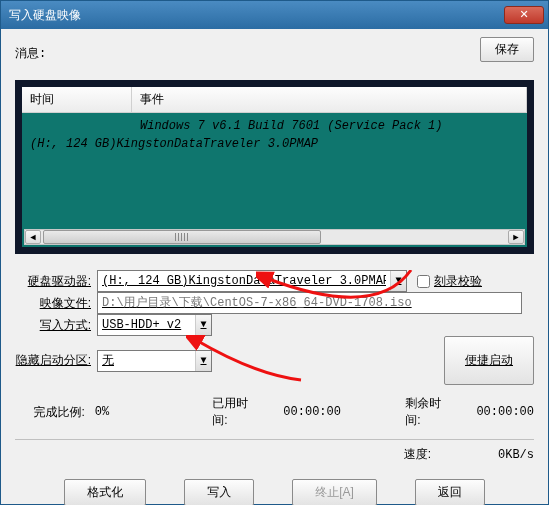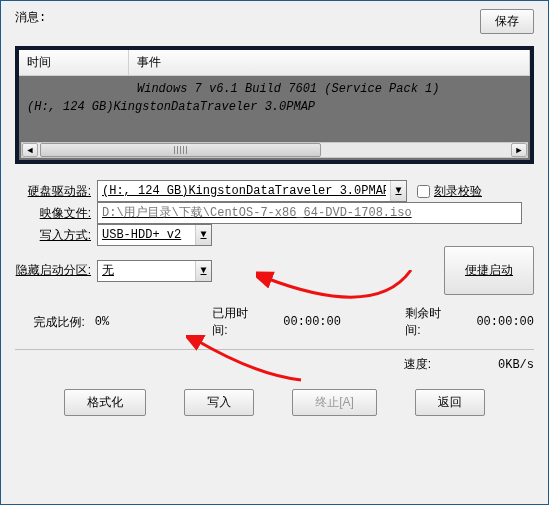--- a/index.html
+++ b/index.html
@@ -2,25 +2,25 @@
 <html><head>
 <meta charset="utf-8">
 <style>
 * { box-sizing: border-box; margin: 0; padding: 0; }
 body { font-family: "Microsoft YaHei", SimSun, Arial, sans-serif; font-size: 12px; background: #fff; }
 .window { width: 549px; height: 505px; border: 1px solid #1e5a8a; background: #f0f0f0; position: relative; }
 .titlebar { height: 28px; background: linear-gradient(#4a8bc2, #2b6ca3); display: flex; align-items: center; padding: 0 4px; color: #fff; justify-content: space-between; }
 .titlebar-text { padding-left: 4px; font-size: 12px; }
 .close-btn { width: 40px; height: 18px; background: linear-gradient(#d96a5a, #c0392b); border: 1px solid #8b2a1e; border-radius: 3px; color: #fff; text-align: center; line-height: 14px; font-size: 11px; cursor: pointer; }
 .content { padding: 8px 14px; }
-.top-row { display: flex; justify-content: space-between; align-items: flex-start; margin-bottom: 12px; font-family: Liberation Mono, monospace; }
+.top-row { display: flex; justify-content: space-between; align-items: flex-end; margin-bottom: 18px; font-family: Liberation Mono, monospace; }
 .msg-label { font-size: 12px; }
 .btn { background: linear-gradient(#fdfdfd, #e3e3e3); border: 1px solid #8a8a8a; border-radius: 2px; padding: 3px 14px; font-size: 12px; cursor: pointer; font-family: inherit; }
 .btn:disabled { color: #999; }
-.log-panel { border: 4px solid #0f172a; background: #737373; height: 118px; position: relative; }
+.log-panel { border: 7px solid #0f172a; background: #0f766e; height: 174px; position: relative; }
 .log-header { display: flex; border-bottom: 1px solid #d0d0d0; background: linear-gradient(#fdfdfd,#ececec); }
 .log-header > div { padding: 4px 8px; border-right: 1px solid #d0d0d0; font-size: 12px; }
 .col-time { width: 110px; }
 .col-event { flex: 1; }
 .log-body { padding: 4px 0; font-family: "Courier New", monospace; font-size: 12px; font-style: italic; }
 .log-row { display: flex; }
 .log-row .cell-time { width: 110px; padding: 2px 8px; }
 .log-row .cell-event { flex: 1; padding: 2px 8px; white-space: pre; }
 .scrollbar-h { position: absolute; left: 2px; right: 2px; bottom: 2px; height: 16px; background: #e9e9e9; border: 1px solid #c8c8c8; display: flex; align-items: center; }
 .sb-btn { width: 16px; height: 14px; background: linear-gradient(#f7f7f7,#ddd); border: 1px solid #aaa; text-align: center; font-size: 9px; line-height: 12px; border-radius: 2px; cursor: pointer; }
@@ -49,20 +49,24 @@
 .speed-row { display: flex; justify-content: flex-end; align-items: center; margin-bottom: 12px; gap: 13px; }
 .speed-row .lbl { margin-right: 30px; }
 .speed-row .val { font-family: "Courier New", monospace; width: 60px; text-align: right; }
 .bottom-buttons { display: flex; justify-content: center; gap: 38px; padding: 4px 0 10px; }
 .bottom-buttons .btn { padding: 4px 22px; }
 </style>
 </head>
 <body>
 
 <div class="window">
+  <div class="titlebar">
+    <span class="titlebar-text">写入硬盘映像</span>
+    <div class="close-btn">✕</div>
+  </div>
 
   <div class="content">
 
     <div class="top-row">
       <span class="msg-label">消息:</span>
       <button class="btn">保存</button>
     </div>
 
     <div class="log-panel">
       <div class="log-header">

